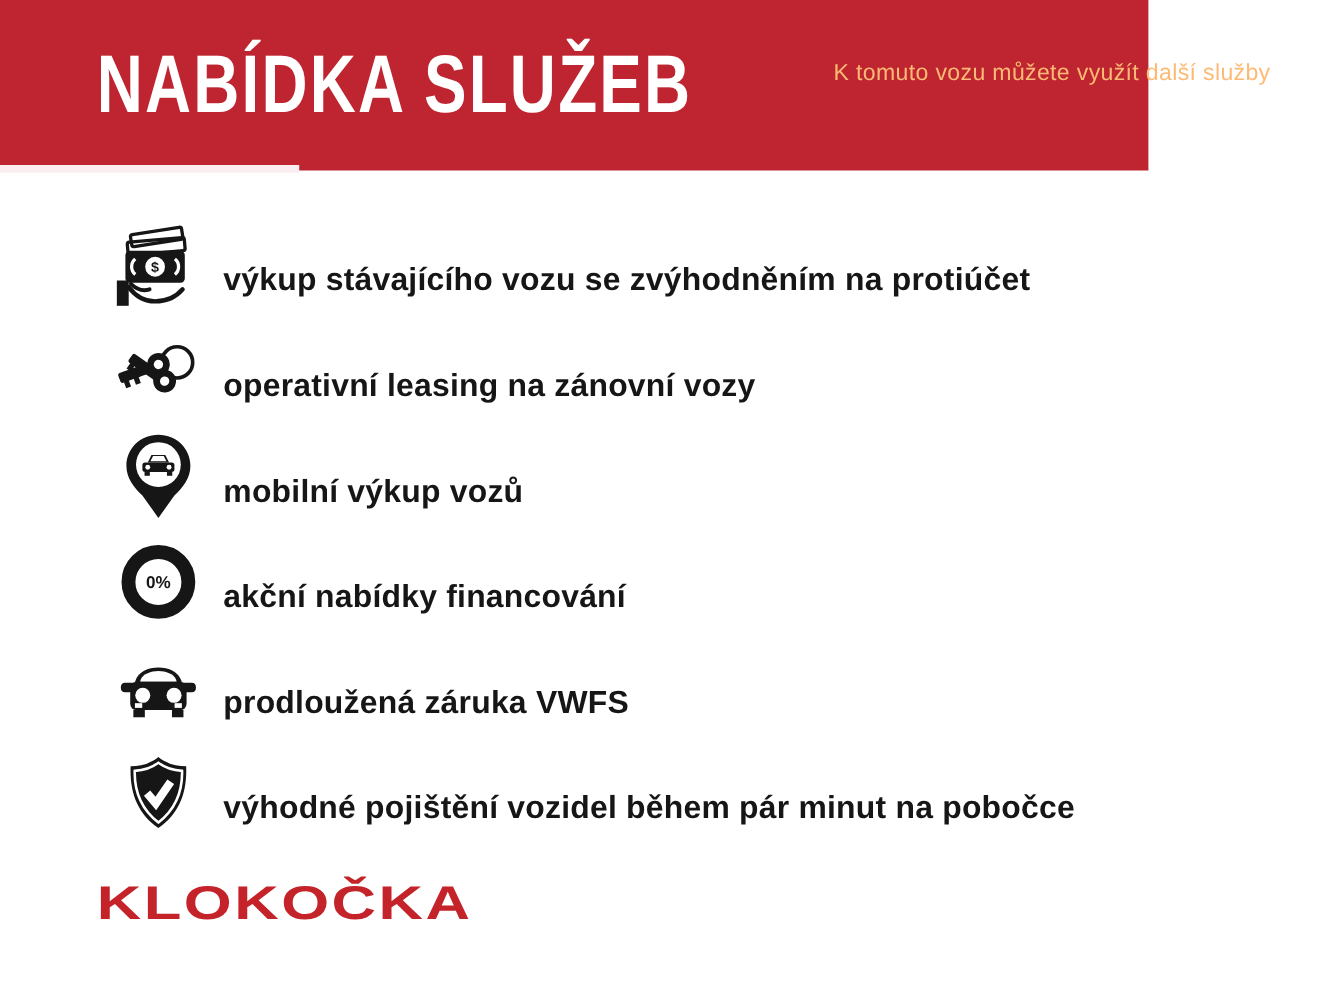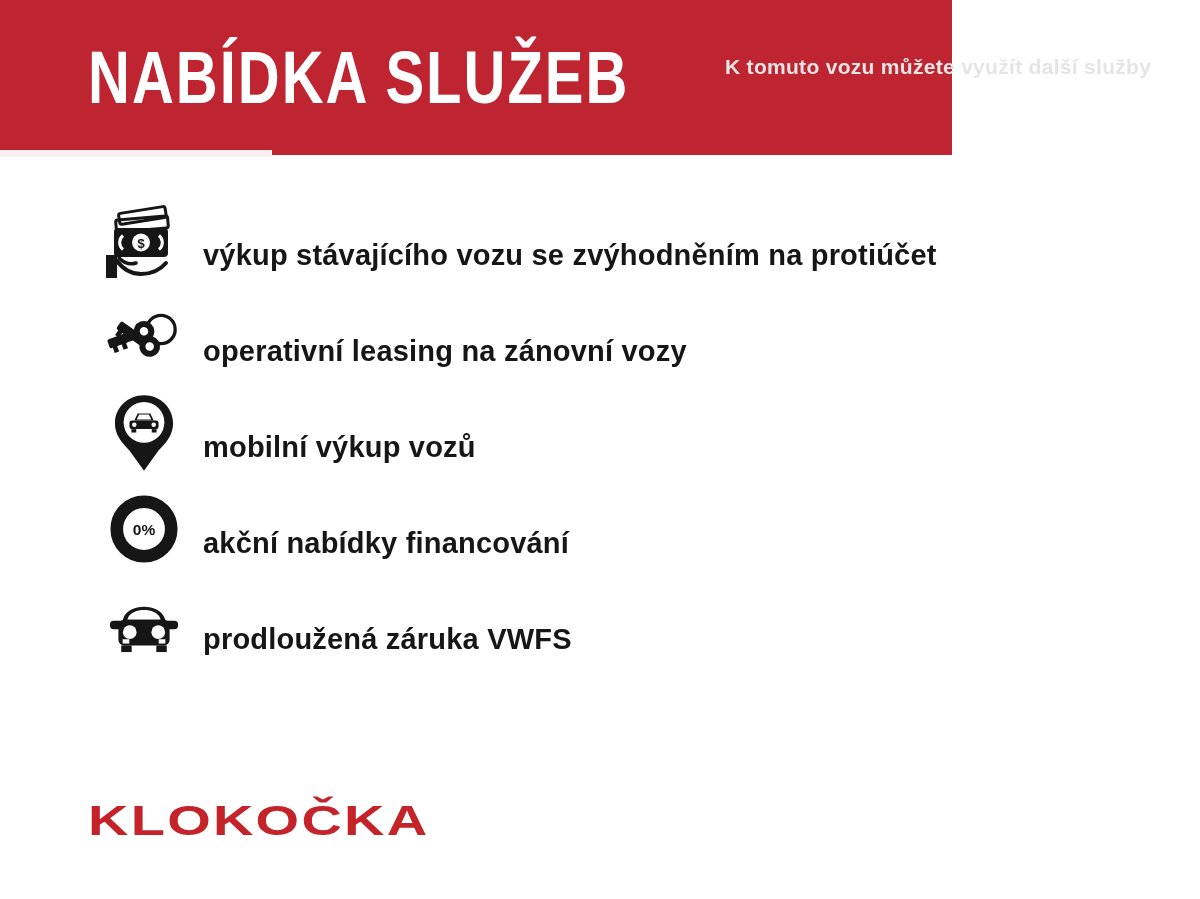--- a/index.html
+++ b/index.html
@@ -7,22 +7,23 @@
     width: 1200px; height: 899px;
     background: #ffffff;
     font-family: "Liberation Sans", sans-serif;
     position: relative;
     overflow: hidden;
   }
 
   
   .banner {
     position: absolute; top: 0; left: 0;
-    width: 952px; height: 150px;
+    width: 1044px; height: 150px;
     background: #be2531;
+    text-align: right;
   }
   
   .banner::after {
     content: ""; position: absolute; left: 272px; right: 0;
     top: 150px; height: 5px; background: #be2531;
   }
   .banner::before {
     content: ""; position: absolute; left: 0; width: 272px;
     top: 150px; height: 7px; background: #fbeef0;
   }
@@ -32,23 +33,23 @@
     font-size: 58px; line-height: 58px; font-weight: 700;
     letter-spacing: 2px;
     color: #ffffff;
     transform: scaleY(1.28);
     transform-origin: left top;
     white-space: nowrap;
   }
   .banner-subtitle {
     position: absolute; left: 725px; top: 48px;
     width: 430px;
-    font-size: 21px; line-height: 38px; font-weight: 700;
+    font-size: 21px; line-height: 38px; font-weight: 400;
     letter-spacing: 0.3px;
-    color: #e5e5e5;
+    color: #fdba74;
   }
 
   
   .services {
     position: absolute; top: 193px; left: 0; width: 1200px;
   }
   .service-row {
     height: 96px;
     display: flex;
     align-items: center;
@@ -180,16 +181,26 @@
           <circle cx="24" cy="38" r="7.2" fill="#ffffff"></circle>
           <circle cx="54" cy="38" r="7.2" fill="#ffffff"></circle>
           <rect x="16.5" y="45.5" width="7" height="4.5" fill="#ffffff"></rect>
           <rect x="54.5" y="45.5" width="7" height="4.5" fill="#ffffff"></rect>
         </g>
       </svg>
     </span>
     <span class="service-label">prodloužená záruka VWFS</span>
   </div>
 
+  <div class="service-row">
+    <span class="icon-box">
+      <svg width="58" height="70" viewBox="0 0 62 74">
+        <path d="M31 2 C38 8 48 11 58 11 C59 37 51 57 31 71 C11 57 3 37 4 11 C14 11 24 8 31 2 Z" fill="#161616"></path>
+        <path d="M31 7.5 C37 12 46 15 54 15.4 C54.5 36 47 53 31 65.5 C15 53 7.5 36 8 15.4 C16 15 25 12 31 7.5 Z" fill="none" stroke="#ffffff" stroke-width="2.5"></path>
+        <path d="M20 37 L28.5 47 L43 26" fill="none" stroke="#ffffff" stroke-width="8"></path>
+      </svg>
+    </span>
+    <span class="service-label">výhodné pojištění vozidel během pár minut na pobočce</span>
+  </div>
 
 </main>
 
 <div class="footer-logo">KLOKOČKA</div>
 
 </body></html>

